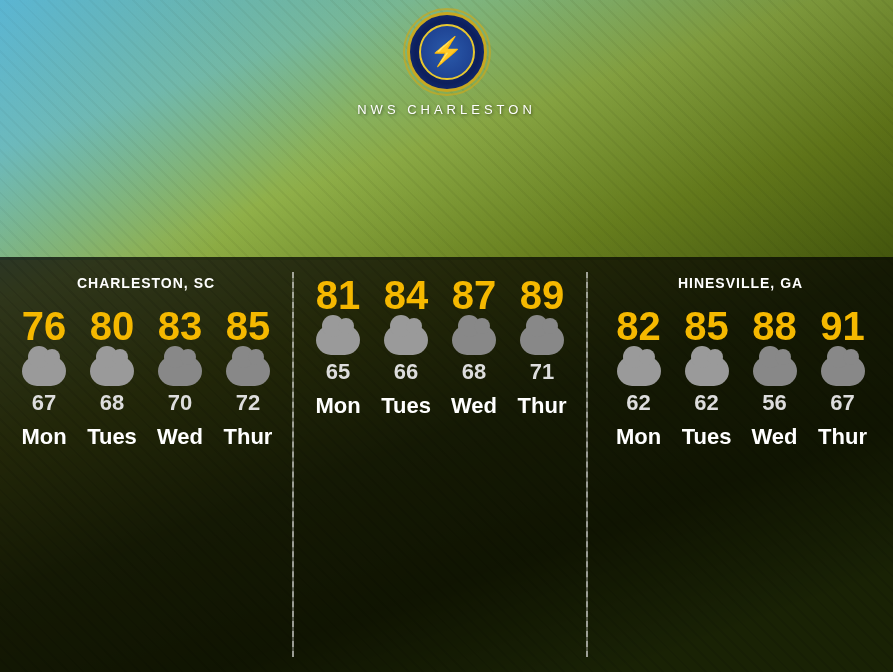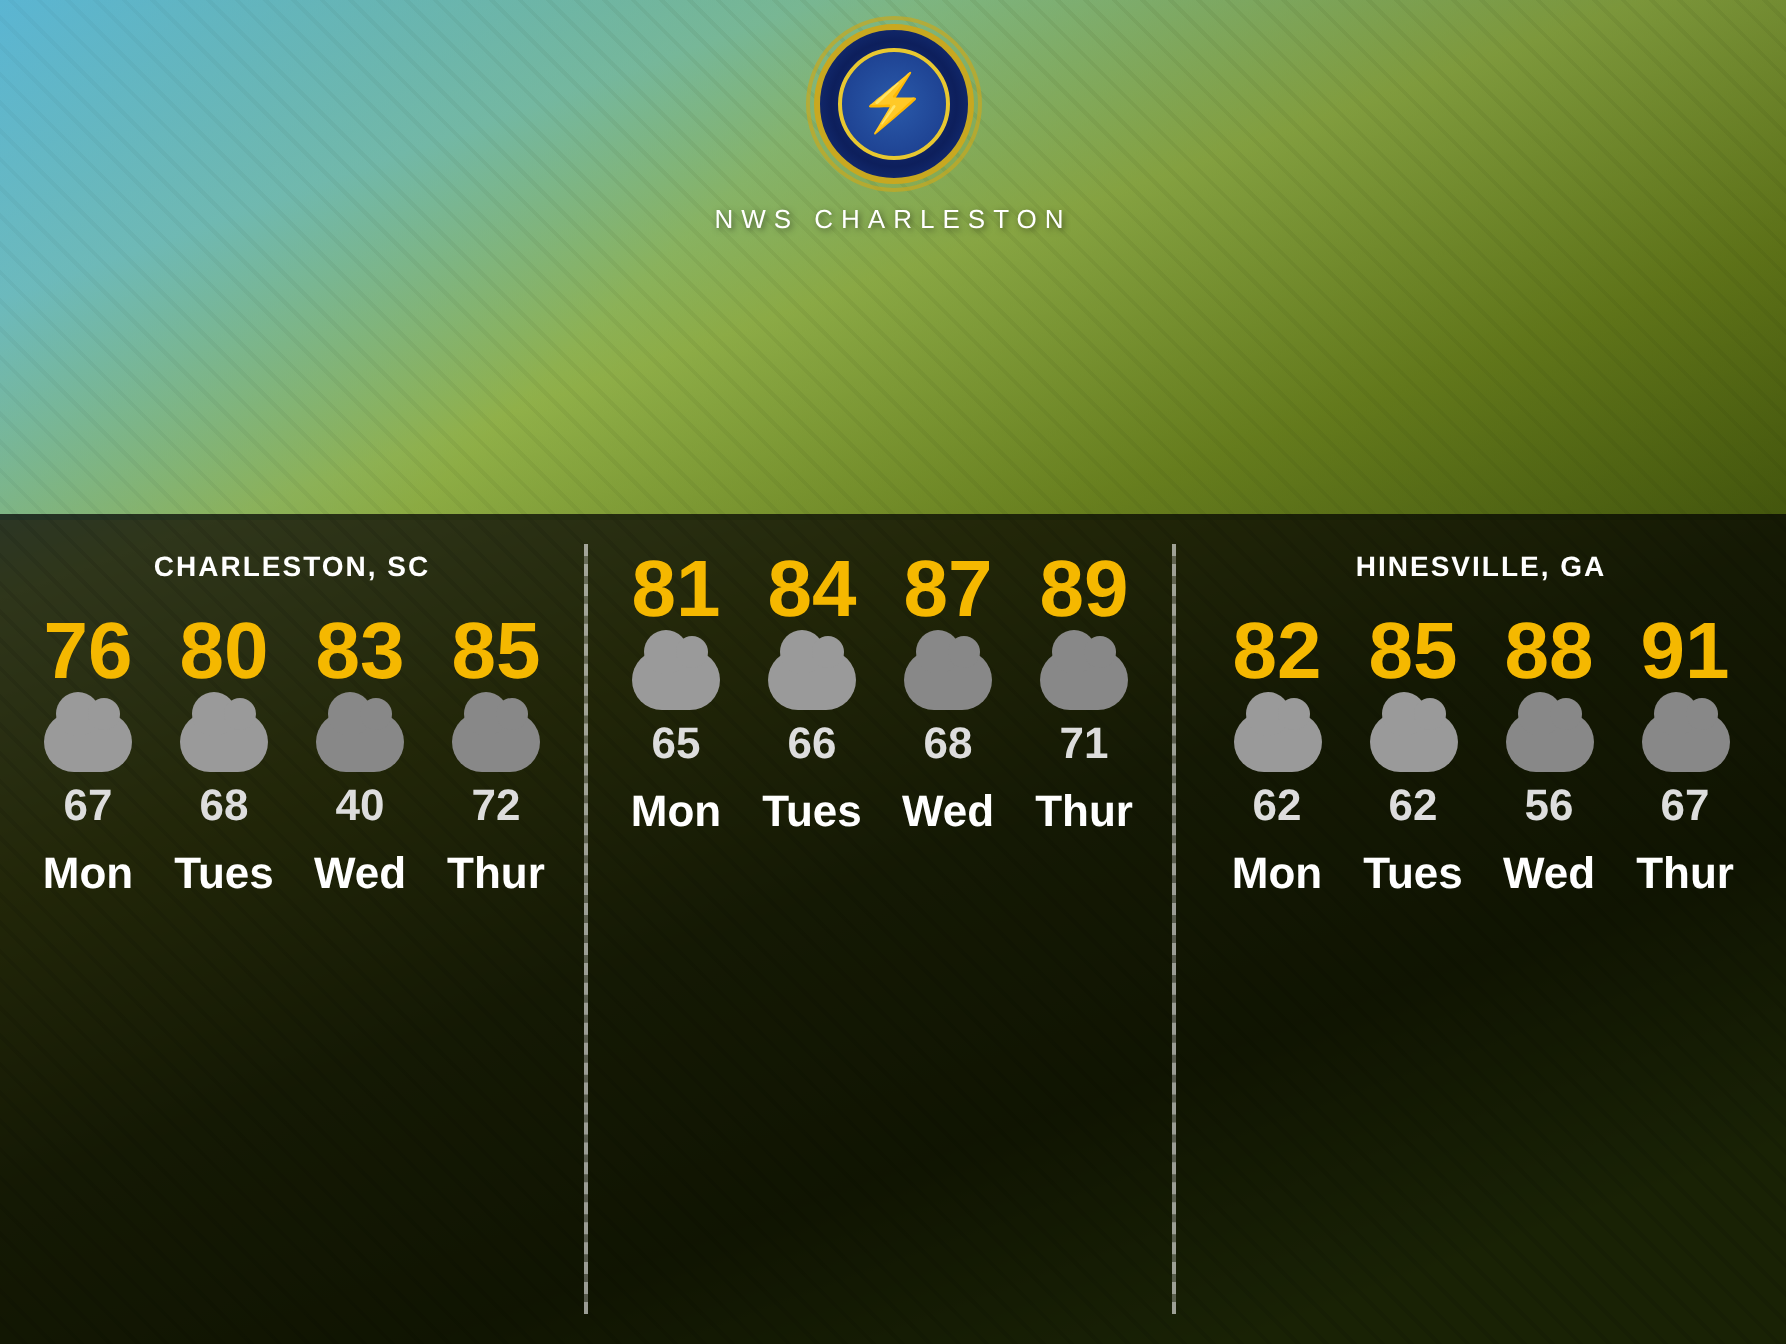--- a/index.html
+++ b/index.html
@@ -298,21 +298,21 @@
           </div>
           <div class="day-col">
             <div class="temp-high">80</div>
             <div class="cloud-shape"></div>
             <div class="temp-low">68</div>
             <div class="day-label">Tues</div>
           </div>
           <div class="day-col">
             <div class="temp-high">83</div>
             <div class="cloud-shape cloud-dark"></div>
-            <div class="temp-low">40</div>
+            <div class="temp-low">70</div>
             <div class="day-label">Wed</div>
           </div>
           <div class="day-col">
             <div class="temp-high">85</div>
             <div class="cloud-shape cloud-dark"></div>
             <div class="temp-low">72</div>
             <div class="day-label">Thur</div>
           </div>
         </div>
       </div>

